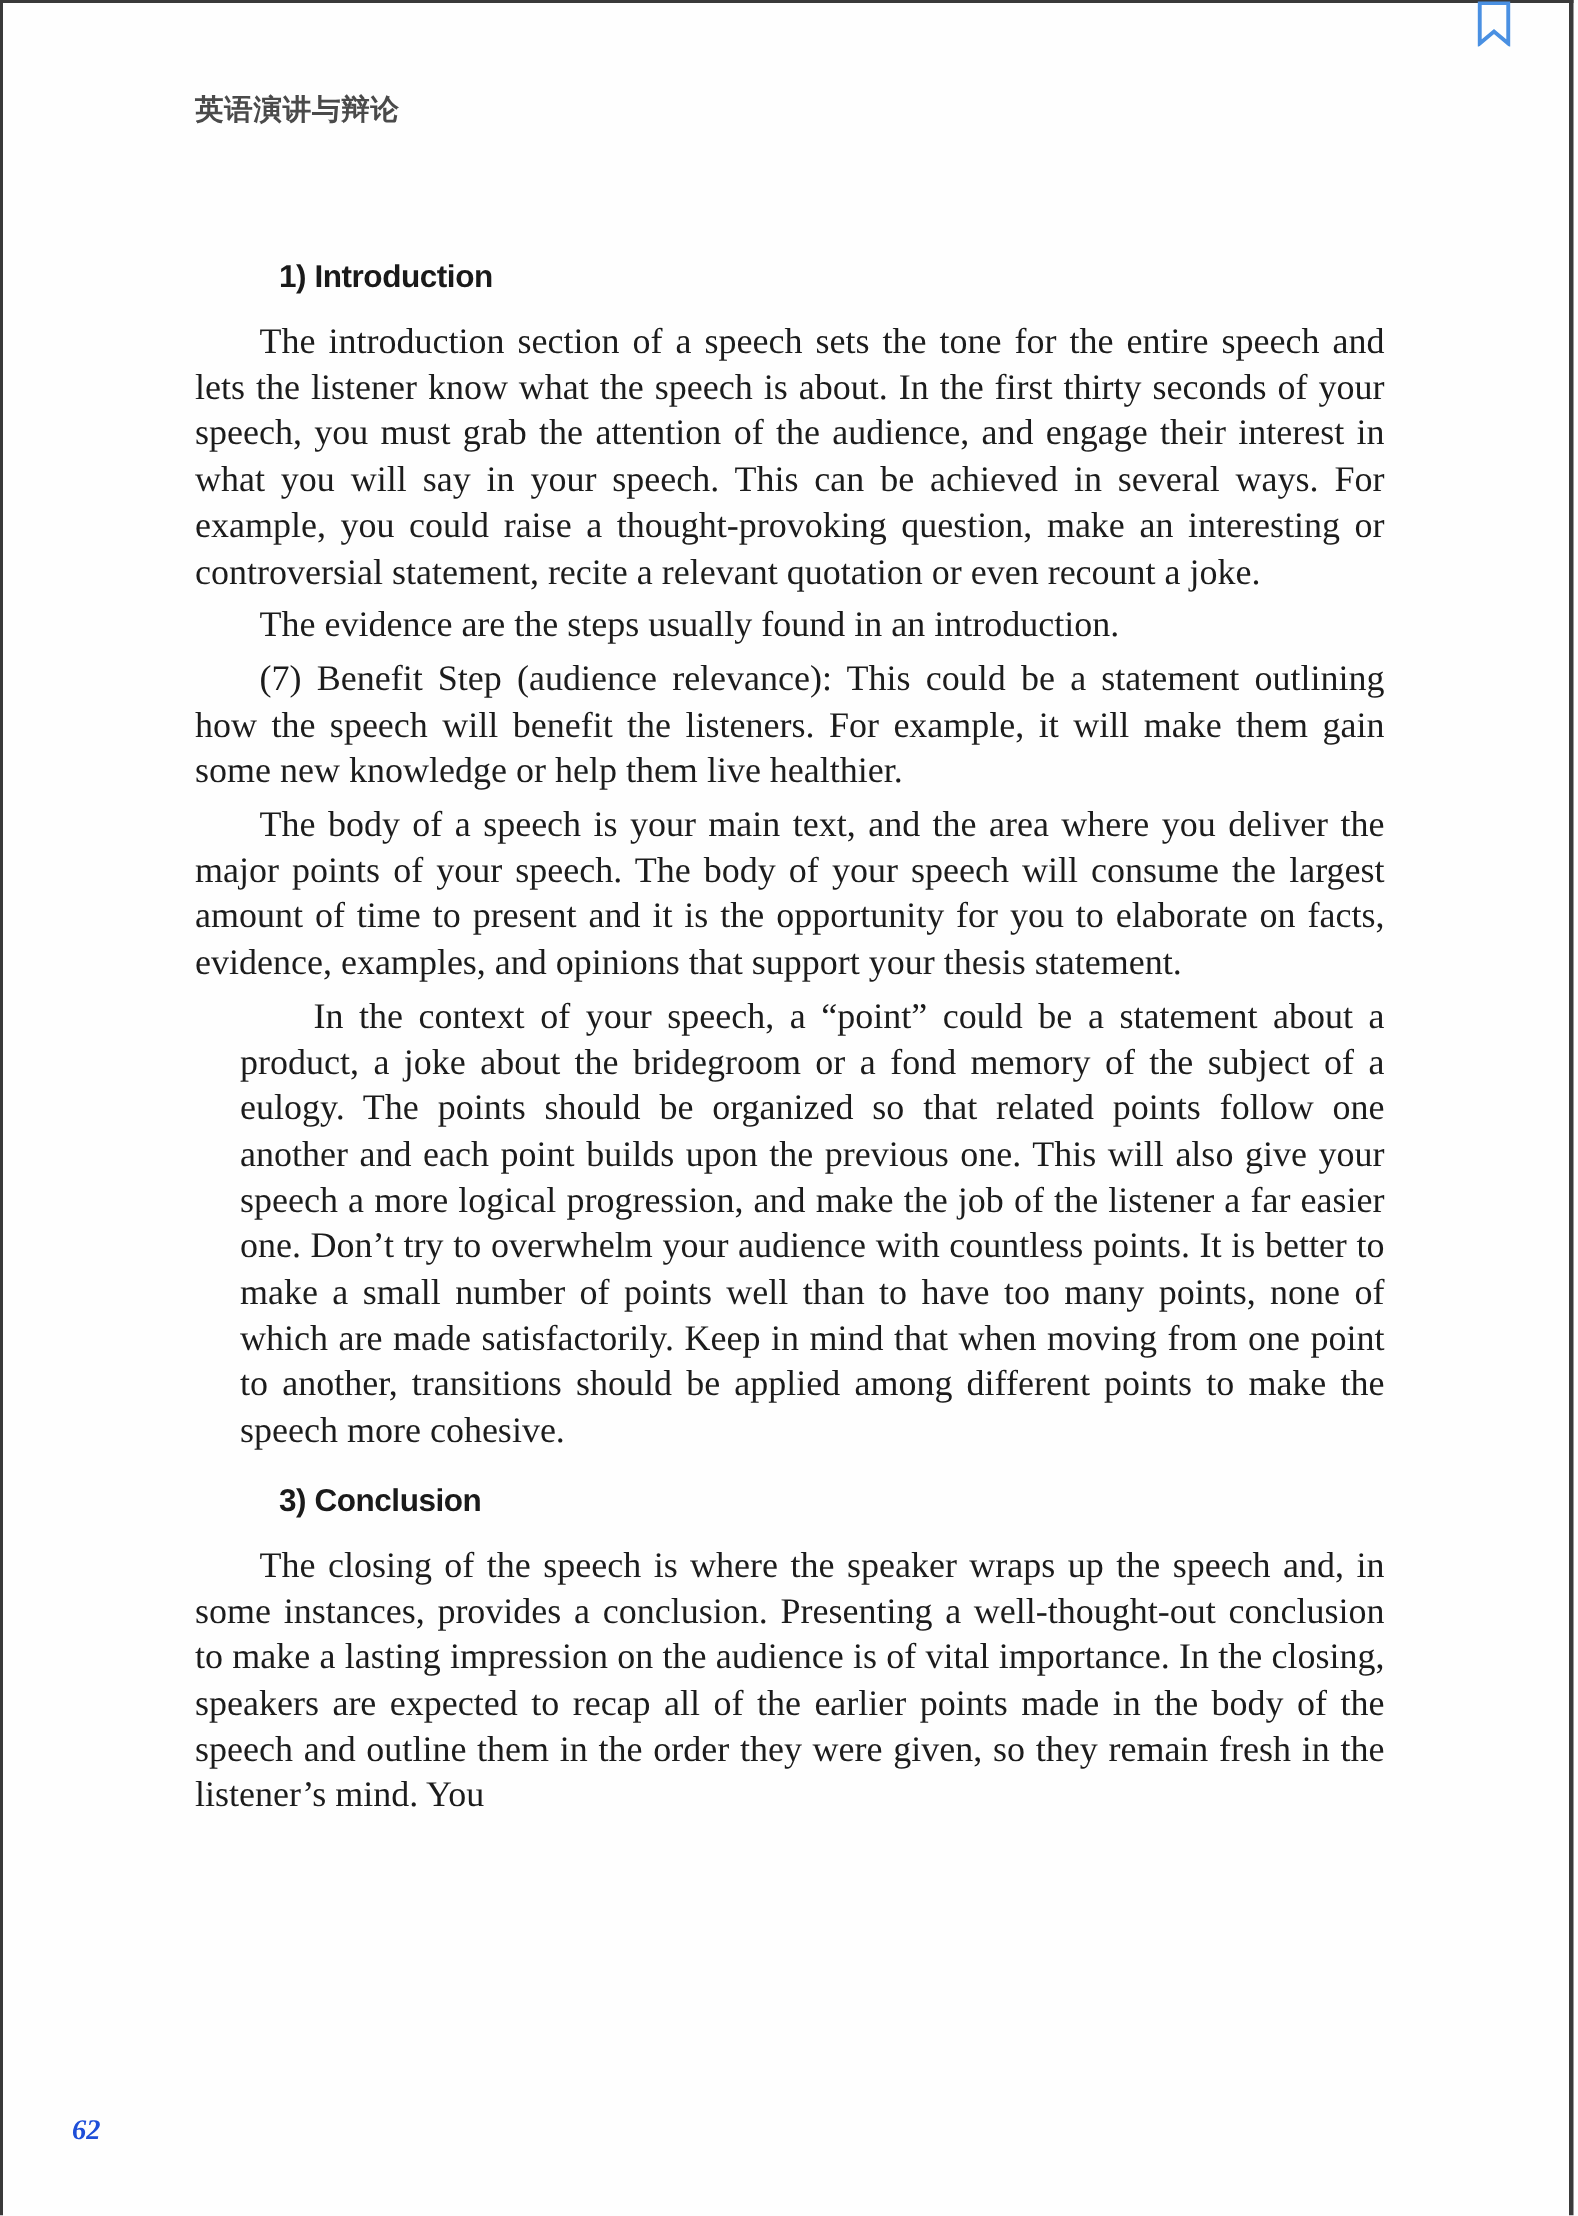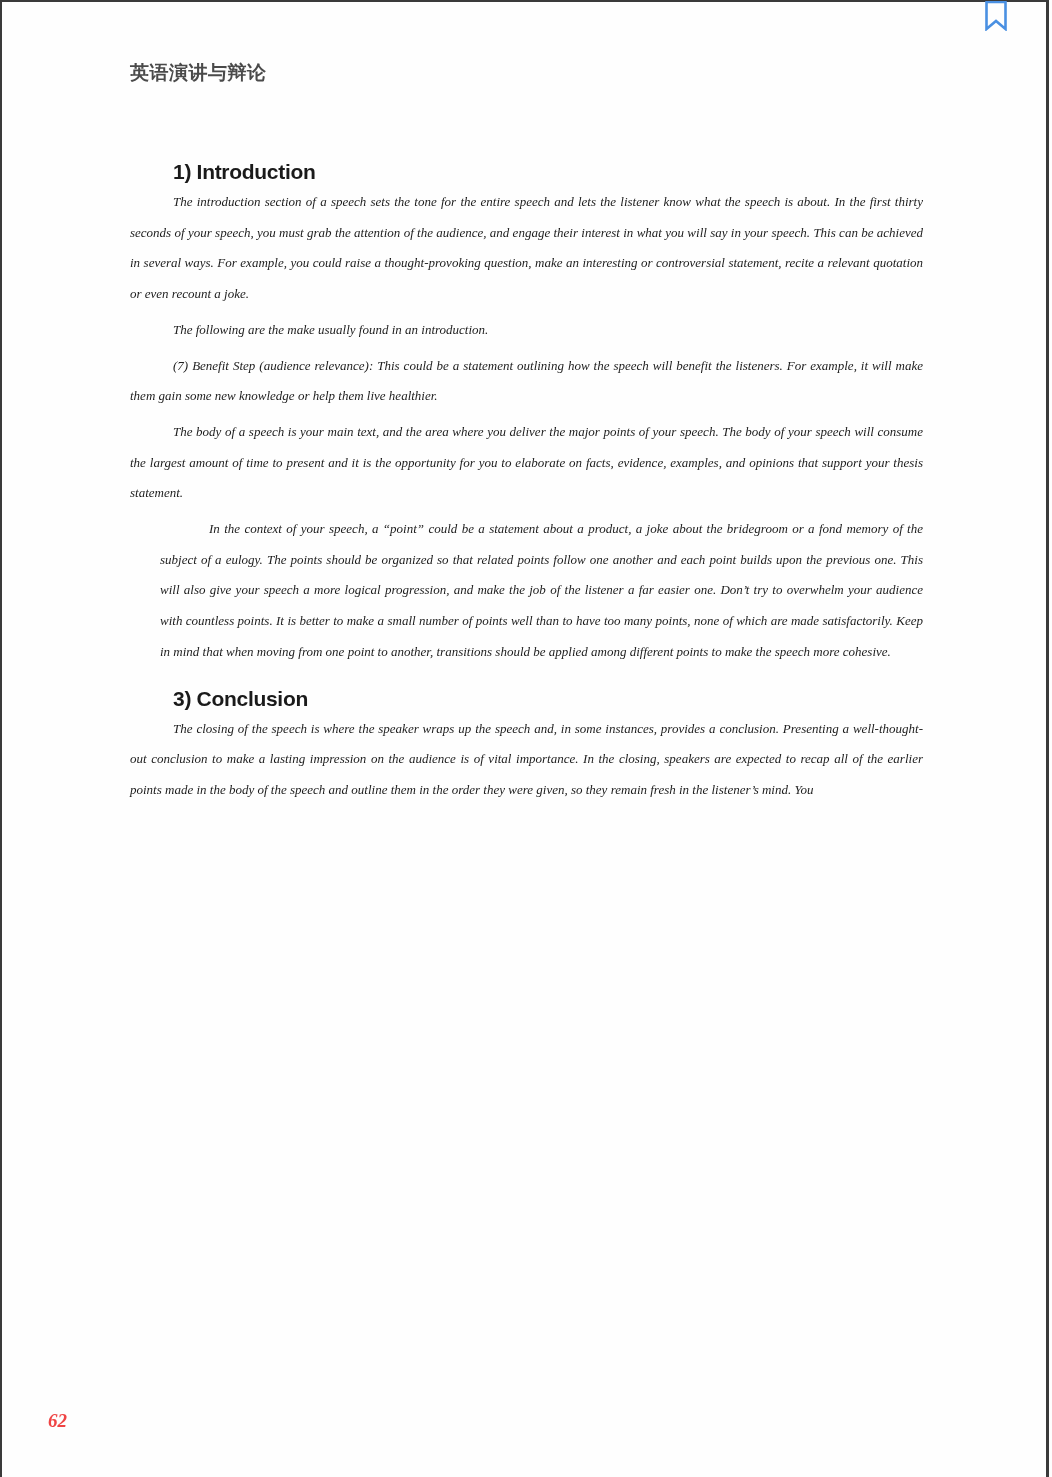--- a/index.html
+++ b/index.html
@@ -22,52 +22,52 @@
   .bookmark {
     position: absolute; left: 984px; top: 1px; width: 24px; height: 30px;
     cursor: pointer;
   }
   .content {
     position: absolute; left: 130px; top: 157px; width: 793px;
   }
   .sec-title {
     font-family: "Liberation Sans", "DejaVu Sans", sans-serif;
     font-size: 21px; color: #1a1a1a; padding-left: 43px;
-    line-height: 30px; margin: 0; letter-spacing: -0.3px;
+    line-height: 30px; margin: 13px; letter-spacing: -0.3px;
   }
   .sec-title.gap { margin-top: 16px; }
   .para {
-    font-size: 13px; line-height: 30.7px; text-align: justify;
-    text-indent: 43px; margin: 0 0 5px 0; color: #1c1c1c; font-style: italic;
+    font-size: 24px; line-height: 30.7px; text-align: justify;
+    text-indent: 43px; margin: 0 0 5px 0; color: #1c1c1c;
   }
   .para.indent-extra { text-indent: 49px; margin-left: 30px; }
   .page-number {
     position: absolute; left: 48px; top: 1410px;
     font-family: "Liberation Serif", serif; font-style: italic; font-weight: bold;
-    font-size: 19px; color: #ef4444;
+    font-size: 19px; color: #1d4ed8;
   }
 </style>
 </head>
 <body>
 
 <div class="frame"></div>
 
 <div class="running-head">英语演讲与辩论</div>
 
 <div class="bookmark">
   <svg width="24" height="30" viewBox="0 0 24 30">
     <path d="M2.5 1 L21.5 1 L21.5 28 L12 20 L2.5 28 Z" fill="none" stroke="#4a90e2" stroke-width="2.6" stroke-linejoin="miter"></path>
   </svg>
 </div>
 
 <div class="content">
 
   <h3 class="sec-title">1) Introduction</h3>
   <p class="para">The introduction section of a speech sets the tone for the entire speech and lets the listener know what the speech is about. In the first thirty seconds of your speech, you must grab the attention of the audience, and engage their interest in what you will say in your speech. This can be achieved in several ways. For example, you could raise a thought-provoking question, make an interesting or controversial statement, recite a relevant quotation or even recount a joke.</p>
-  <p class="para">The following are the make usually found in an introduction.</p>
+  <p class="para">The evidence are the steps usually found in an introduction.</p>
   <p class="para">(7) Benefit Step (audience relevance): This could be a statement outlining how the speech will benefit the listeners. For example, it will make them gain some new knowledge or help them live healthier.</p>
 
   <p class="para">The body of a speech is your main text, and the area where you deliver the major points of your speech. The body of your speech will consume the largest amount of time to present and it is the opportunity for you to elaborate on facts, evidence, examples, and opinions that support your thesis statement.</p>
   <p class="para indent-extra">In the context of your speech, a “point” could be a statement about a product, a joke about the bridegroom or a fond memory of the subject of a eulogy. The points should be organized so that related points follow one another and each point builds upon the previous one. This will also give your speech a more logical progression, and make the job of the listener a far easier one. Don’t try to overwhelm your audience with countless points. It is better to make a small number of points well than to have too many points, none of which are made satisfactorily. Keep in mind that when moving from one point to another, transitions should be applied among different points to make the speech more cohesive.</p>
 
   <h3 class="sec-title gap">3) Conclusion</h3>
   <p class="para">The closing of the speech is where the speaker wraps up the speech and, in some instances, provides a conclusion. Presenting a well-thought-out conclusion to make a lasting impression on the audience is of vital importance. In the closing, speakers are expected to recap all of the earlier points made in the body of the speech and outline them in the order they were given, so they remain fresh in the listener’s mind. You</p>
 </div>
 
 <div class="page-number">62</div>

